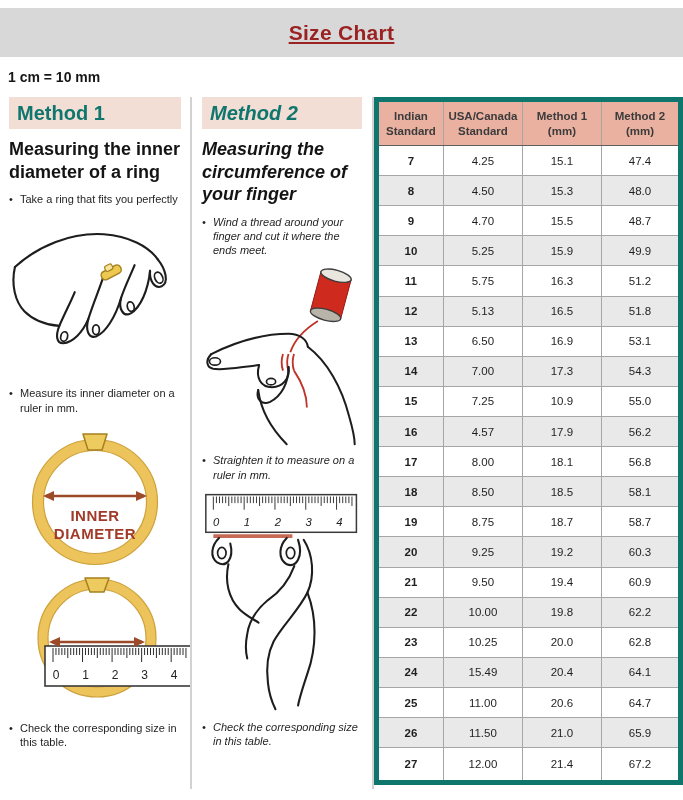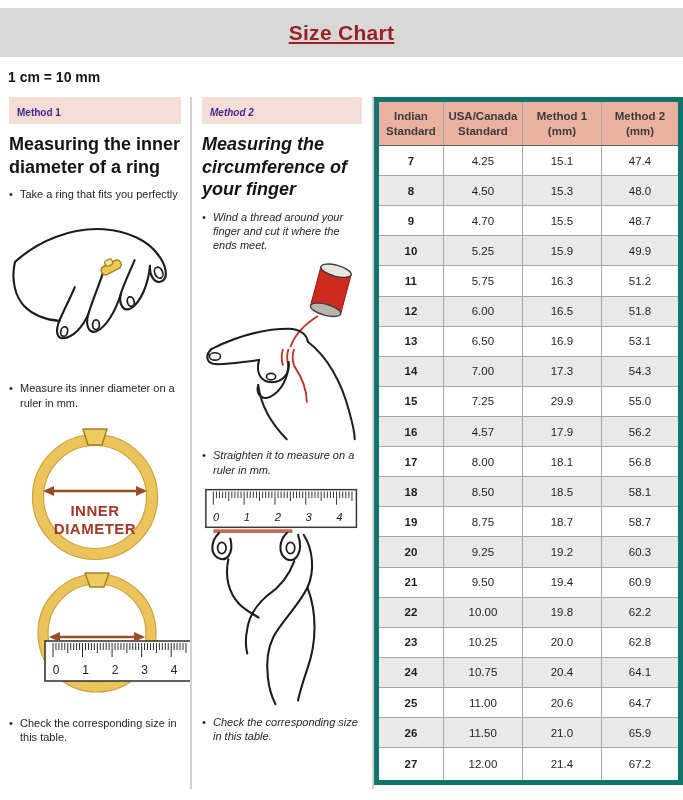--- a/index.html
+++ b/index.html
@@ -11,21 +11,21 @@
   body{font-family:"Liberation Sans","DejaVu Sans",sans-serif; color:var(--ink);}
   .page{width:683px; height:800px; background:#fff; overflow:hidden; position:relative;}
   .title-bar{margin-top:8px; height:49px; background:var(--band); display:flex; align-items:center; justify-content:center;text-align:center;}
   .page-title{font-size:21px; font-weight:bold; color:var(--accent); text-decoration:underline; letter-spacing:.3px;}
   .scale-note{margin:12px 0 0 8px; font-size:14px; color:#161616; font-weight:bold;}
   .content{display:flex; margin-top:12px; height:692px; overflow:hidden;}
   .col{height:100%; overflow:hidden;}
   .col-1{width:192px; padding:0 9px; border-right:2px solid #d2d2d2;}
   .col-2{width:182px; padding:0 10px; border-right:2px solid #d2d2d2;font-style:italic;}
   .method-bar{background:var(--methodBar); padding:5px 8px 4px; margin-bottom:9px;}
-  .method-title{font-size:10px; font-weight:bold; color:#4c1d95;}
+  .method-title{font-size:20px; font-weight:bold; color:#0f766e;}
   .subtitle{font-size:18px; font-weight:bold; line-height:1.25; margin-bottom:9px; color:#141414;}
   .bullet{font-size:11px; line-height:1.3; margin:7px 0; padding-left:11px; position:relative;}
   .bullet::before{content:"\2022"; position:absolute; left:0; top:0; font-size:11px;}
   .illus{display:block; margin:2px auto;}
   .line{fill:none; stroke:#1d1d1d; stroke-width:2.2; stroke-linecap:round; stroke-linejoin:round;}
   .nail{fill:none; stroke:#1d1d1d; stroke-width:1.8;}
   .gold-band{fill:none; stroke:var(--gold);}
   .gold-edge{fill:none; stroke:var(--goldEdge); stroke-width:1.2;}
   .prong{fill:#eecb5f; stroke:#a5801f; stroke-width:1.5; stroke-linejoin:round;}
   .arrow-line{stroke:#9c4a28; stroke-width:2.4;}
@@ -298,40 +298,40 @@
               <td>49.9</td>
             </tr>
             <tr>
               <td class="first">11</td>
               <td>5.75</td>
               <td>16.3</td>
               <td>51.2</td>
             </tr>
             <tr>
               <td class="first">12</td>
-              <td>6.00</td>
+              <td>5.13</td>
               <td>16.5</td>
               <td>51.8</td>
             </tr>
             <tr>
               <td class="first">13</td>
               <td>6.50</td>
               <td>16.9</td>
               <td>53.1</td>
             </tr>
             <tr>
               <td class="first">14</td>
               <td>7.00</td>
               <td>17.3</td>
               <td>54.3</td>
             </tr>
             <tr>
               <td class="first">15</td>
               <td>7.25</td>
-              <td>29.9</td>
+              <td>10.9</td>
               <td>55.0</td>
             </tr>
             <tr>
               <td class="first">16</td>
               <td>4.57</td>
               <td>17.9</td>
               <td>56.2</td>
             </tr>
             <tr>
               <td class="first">17</td>
@@ -370,21 +370,21 @@
               <td>62.2</td>
             </tr>
             <tr>
               <td class="first">23</td>
               <td>10.25</td>
               <td>20.0</td>
               <td>62.8</td>
             </tr>
             <tr>
               <td class="first">24</td>
-              <td>10.75</td>
+              <td>15.49</td>
               <td>20.4</td>
               <td>64.1</td>
             </tr>
             <tr>
               <td class="first">25</td>
               <td>11.00</td>
               <td>20.6</td>
               <td>64.7</td>
             </tr>
             <tr>

